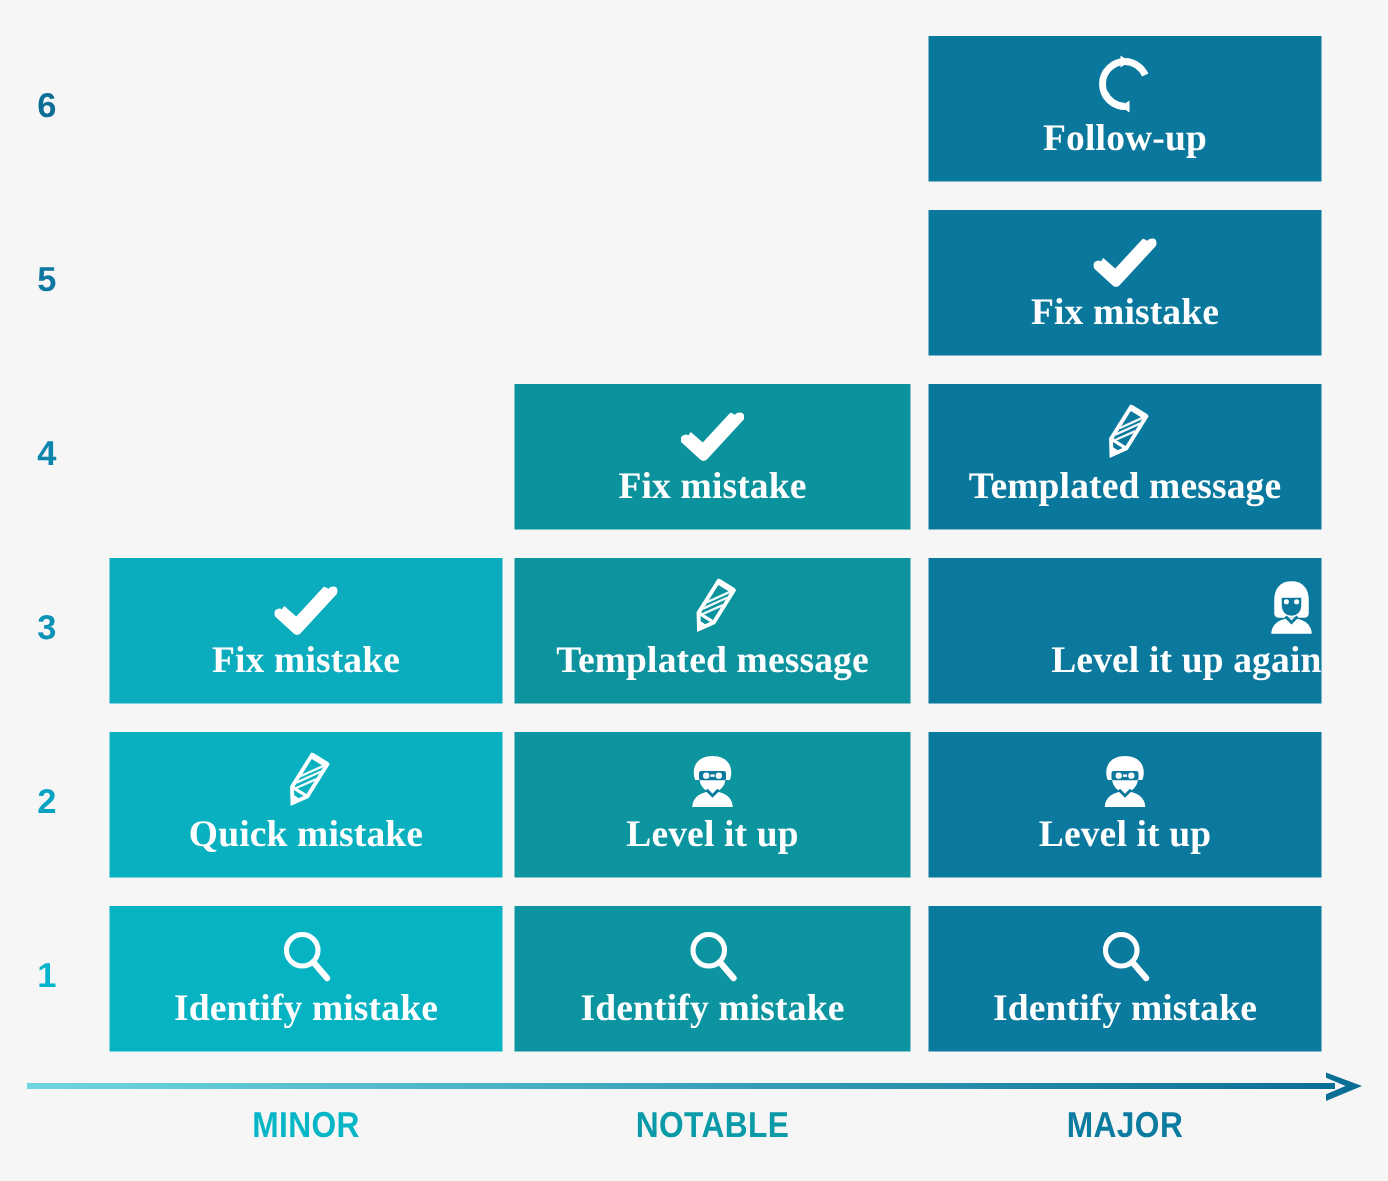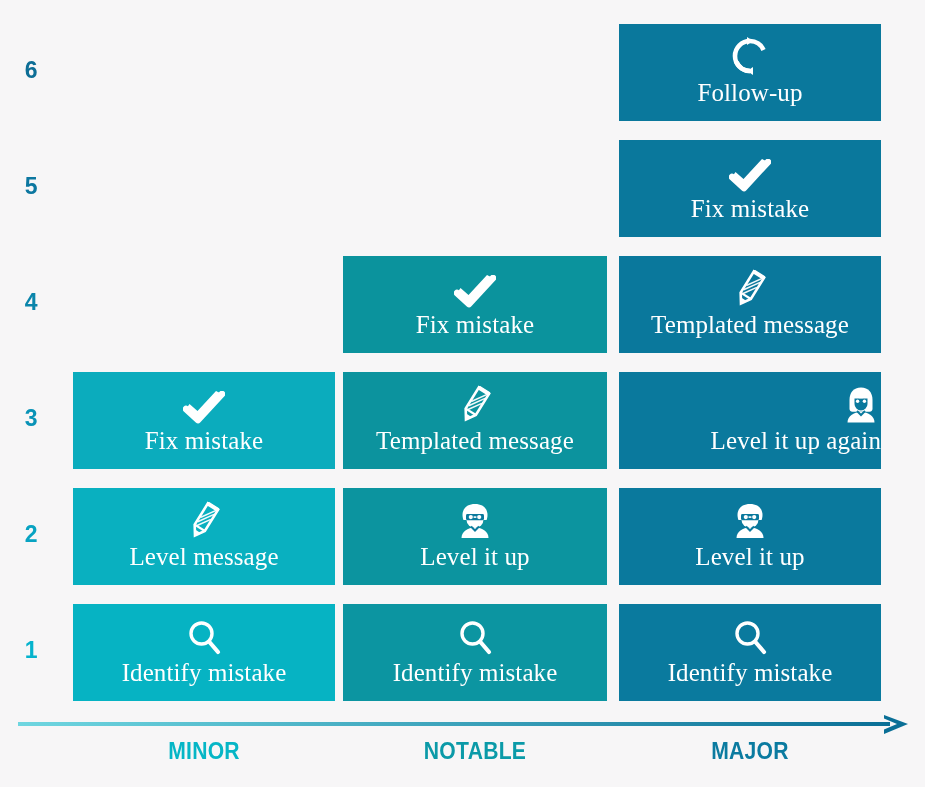--- a/index.html
+++ b/index.html
@@ -31,20 +31,21 @@
   
   .cell{
     position:absolute;
     box-sizing:border-box;
     display:flex;
     flex-direction:column;
     align-items:center;
     justify-content:center;
     color:#ffffff;
     padding-bottom:2px;
+    font-weight:bold;
   }
   .cell .ico{
     height:40px;
     display:flex;
     align-items:flex-end;
     justify-content:center;
     margin-bottom:2px;
   }
   .cell .ico svg{display:block;}
   .cell .lbl{
@@ -107,21 +108,21 @@
           <path d="M14.5 32 h5 l-2.5 4 z" fill="white"></path>
           <g stroke="white" stroke-width="1.5" opacity="0.95">
             <line x1="12" y1="24" x2="22" y2="9"></line>
             <line x1="12" y1="19" x2="22" y2="4"></line>
             <line x1="13.5" y1="27.5" x2="22" y2="15"></line>
           </g>
           <rect x="10.4" y="1.2" width="13.2" height="4" rx="1" fill="white"></rect>
         </g>
       </svg>
         </span>
-        <span class="lbl">Level message</span>
+        <span class="lbl">Quick mistake</span>
       </div>
       <div class="cell" style="left: 73px; width: 262px; top: 372px; height: 97px; background: rgb(11, 172, 189);">
         <span class="ico">
           <svg width="42" height="34" viewBox="0 0 42 34">
         <path d="M3 18 L15 29 L39 3 L33 0 L14.5 20 L6.5 13 Z" fill="white"></path>
         <path d="M3 18 L15 29 L39 3" fill="none" stroke="white" stroke-width="6.5" stroke-linecap="round" stroke-linejoin="round"></path>
       </svg>
         </span>
         <span class="lbl">Fix mistake</span>
       </div>

